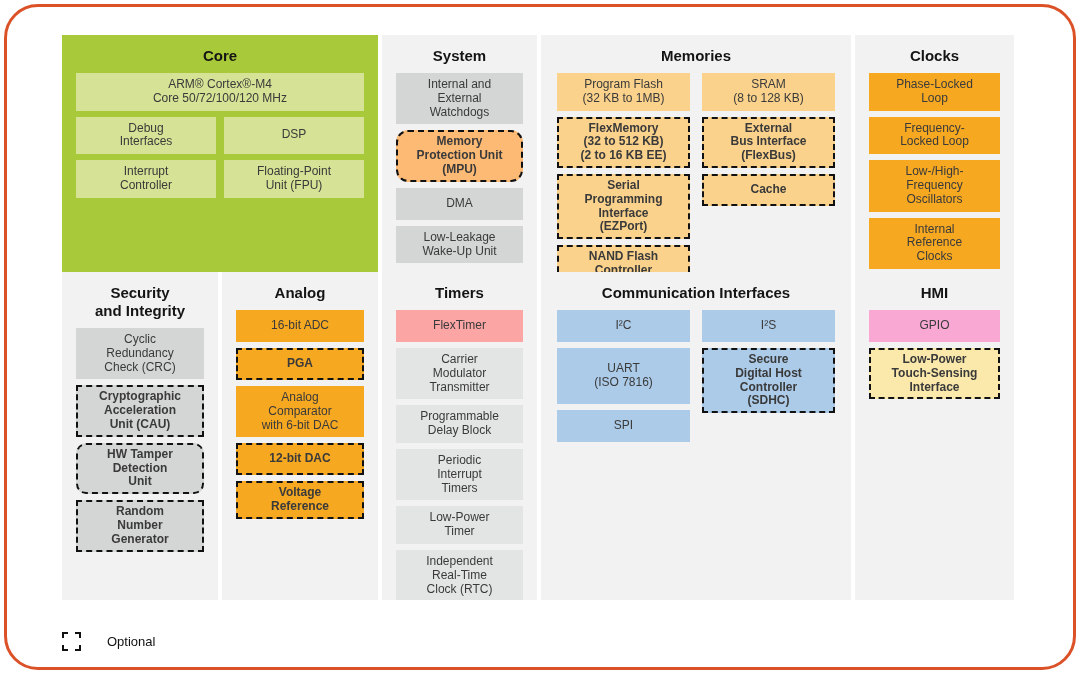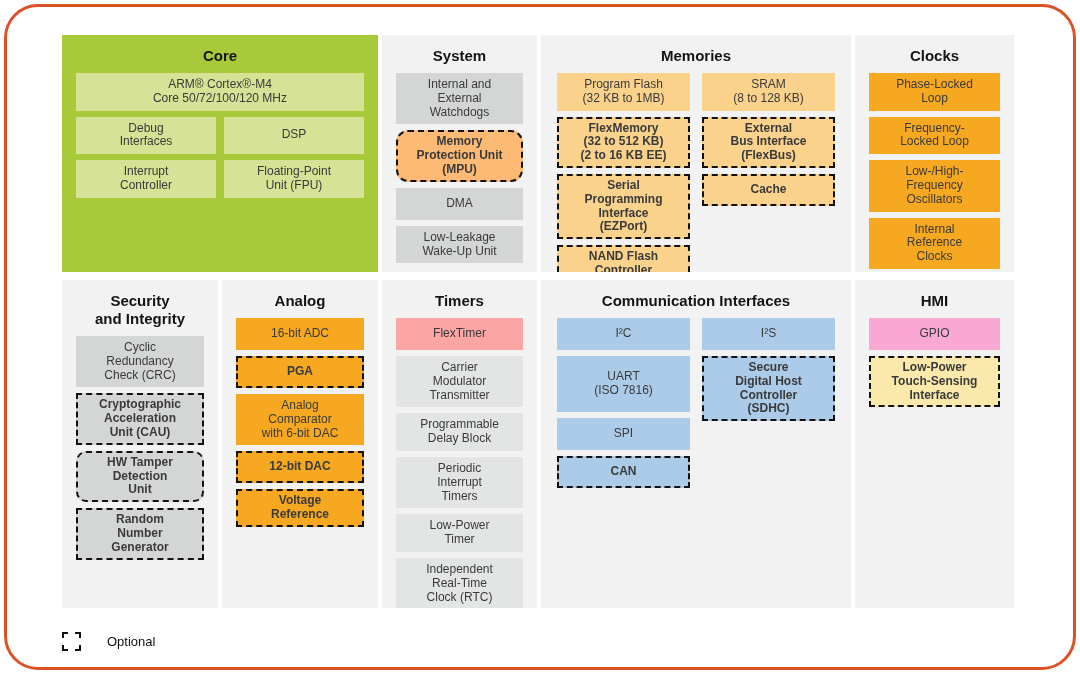--- a/index.html
+++ b/index.html
@@ -9,21 +9,21 @@
   }
   .frame{
     position:absolute;inset:4px;border:3px solid #DC5228;border-radius:34px;
     pointer-events:none;
   }
   .grid{
     position:absolute;left:62px;top:35px;
     display:grid;
     grid-template-columns:156px 156px 155px 310px 159px;
     grid-template-rows:237px 328px;
-    gap:8px 4px;
+    gap:0 4px;
     grid-template-areas:
       "core core system memories clocks"
       "security analog timers comm hmi";
   }
   .panel{
     background:#F2F2F2;box-sizing:border-box;
     padding:8px 14px;overflow:hidden;
   }
   .panel-core{grid-area:core;}
   .panel-system{grid-area:system;}
@@ -198,21 +198,20 @@
       </div>
     </div>
     <div class="panel panel-comm" style="background-color: rgb(242, 242, 242);">
       <div class="panel-title">Communication Interfaces</div>
       <div class="cols">
         <div class="col">
           <div class="block" style="background-color: rgb(172, 203, 233);">I²C</div>
           <div class="block" style="background-color: rgb(172, 203, 233); min-height: 56px;">UART
 (ISO 7816)</div>
           <div class="block" style="background-color: rgb(172, 203, 233);">SPI</div>
-          <div class="block optional" style="background-color: rgb(172, 203, 233);">CAN</div>
         </div>
         <div class="col">
           <div class="block" style="background-color: rgb(172, 203, 233);">I²S</div>
           <div class="block optional" style="background-color: rgb(172, 203, 233);">Secure
 Digital Host
 Controller
 (SDHC)</div>
         </div>
       </div>
     </div>

